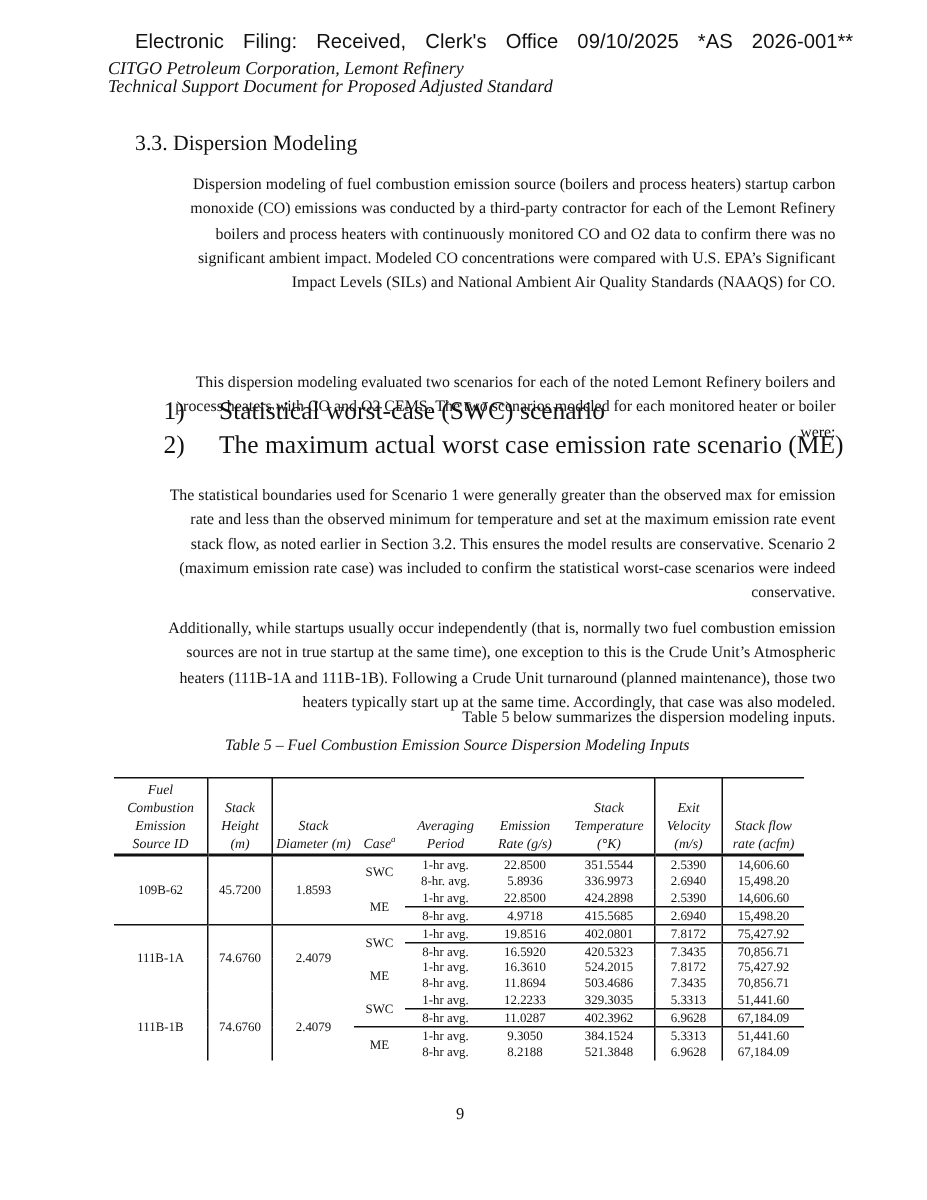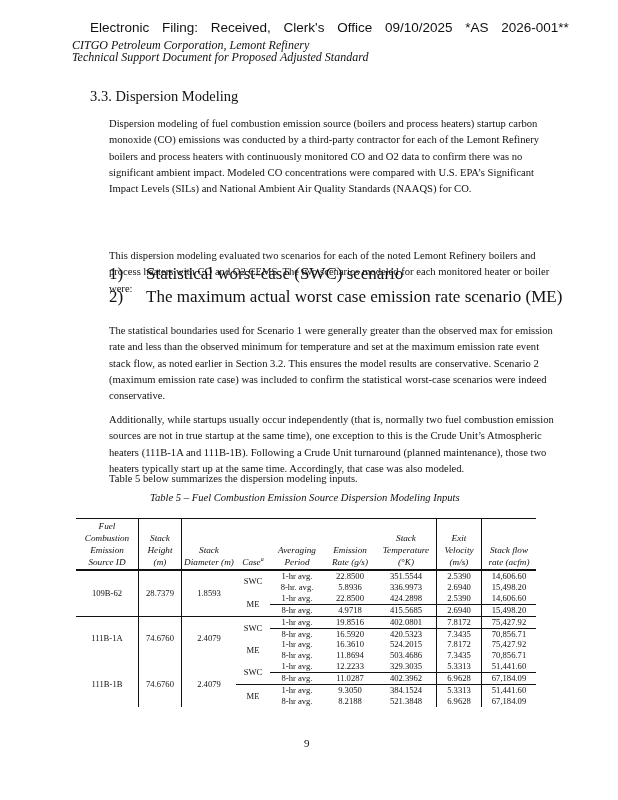--- a/index.html
+++ b/index.html
@@ -2,21 +2,21 @@
 <html><head>
 <meta charset="utf-8">
 <style>
   html, body { margin:0; padding:0; background:#ffffff; }
   body { width:618px; height:800px; position:relative; overflow:hidden; color:#111; font-family:"Liberation Serif", serif; }
   .stamp { position:absolute; left:90px; top:20px; font-family:"Liberation Sans", sans-serif; font-size:13.5px; letter-spacing:0; word-spacing:9px; white-space:nowrap; color:#111; }
   .hdr { position:absolute; left:72px; font-style:italic; font-size:12px; color:#111; white-space:nowrap; }
   .hdr1 { top:38px; }
   .hdr2 { top:50px; }
   .section-title { position:absolute; left:90px; top:88px; font-size:14.5px; color:#111; }
-  .para { position:absolute; left:109px; width:448px; font-size:10.6px; line-height:16.3px; color:#111; text-align:left; }
+  .para { position:absolute; left:109px; width:448px; font-size:10.6px; line-height:16.3px; color:#111; text-align:right; }
   .p1 { top:116px; }
   .p2 { top:200px;margin-top:48px; }
   .li { position:absolute; left:109px; font-size:17px; color:#111; white-space:nowrap; }
   .li .num { display:inline-block; width:37px; }
   .li1 { top:264px; }
   .li2 { top:287px; }
   .p3 { top:323px; }
   .p4 { top:412px; }
   .p5 { top:471px; }
   .caption { position:absolute; left:150px; top:492px; font-style:italic; font-size:10.6px; white-space:nowrap; color:#111; }
@@ -66,21 +66,21 @@
       <th class="c6">Emission Rate (g/s)</th>
       <th class="c7 vr">Stack Temperature (°K)</th>
       <th class="c8 vr">Exit Velocity (m/s)</th>
       <th class="c9">Stack flow rate (acfm)</th>
     </tr>
   </thead>
   <tbody>
 
     <tr>
       <td class="vr mid" rowspan="4">109B-62</td>
-      <td class="vr mid" rowspan="4">28.7379</td>
+      <td class="vr mid" rowspan="4">45.7200</td>
       <td class="mid" rowspan="4">1.8593</td>
       <td class="mid" rowspan="2">SWC</td>
       <td>1-hr avg.</td>
       <td>22.8500</td>
       <td class="vr">351.5544</td>
       <td class="vr">2.5390</td>
       <td>14,606.60</td>
     </tr>
     <tr>
       <td>8-hr. avg.</td>

